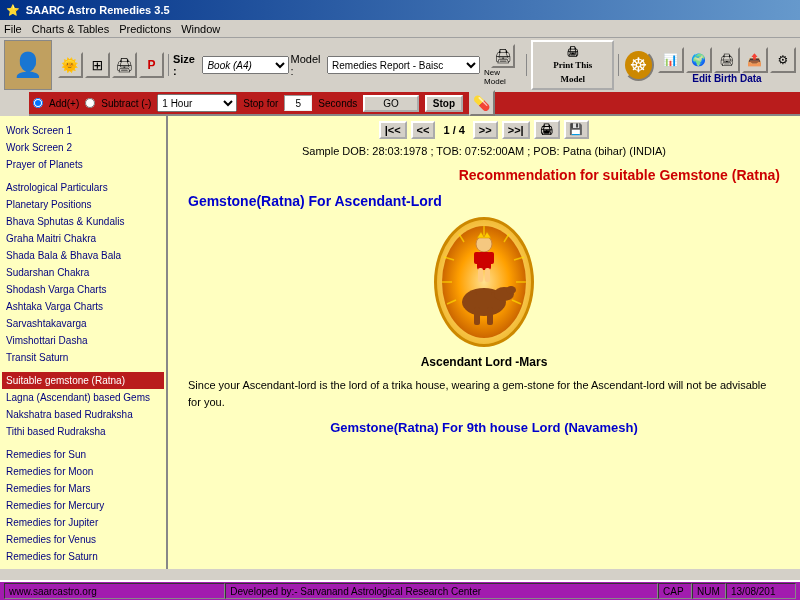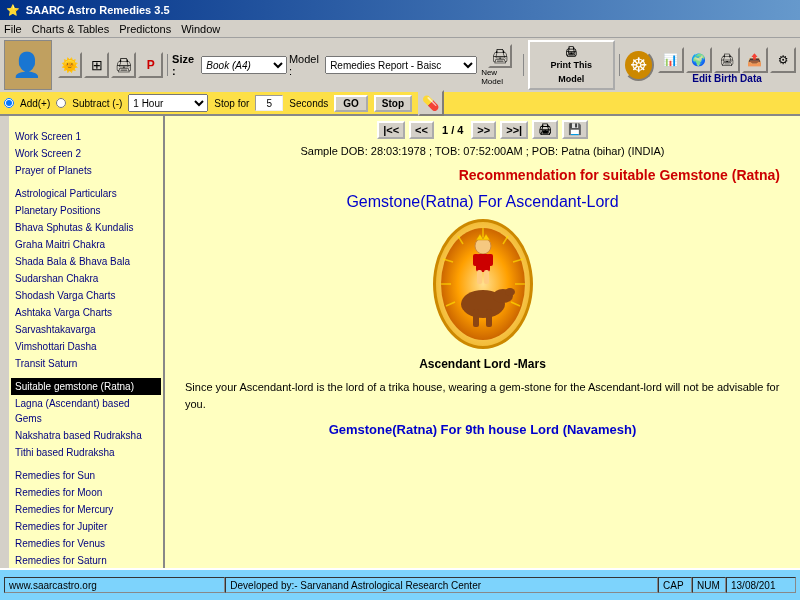--- a/index.html
+++ b/index.html
@@ -27,74 +27,74 @@
       font-size: 11px;
       height: 18px;
       align-items: center;
       border-bottom: 1px solid #a0a0a0;
     }
     .menu-item { cursor: pointer; }
     .separator { width: 1px; height: 22px; background: #888; margin: 0 2px; }
 
     
     .anim-row {
-      background: #fde047;
+      background: #b91c1c;
       border-bottom: 2px solid #888;
       padding: 2px 4px;
       display: flex;
       align-items: center;
       gap: 6px;
       height: 24px;
+      margin-left: 29px;
     }
     .anim-row label { font-size: 10px; }
     .anim-row input[type=radio] { width: 10px; height: 10px; }
     .anim-row select { font-size: 10px; height: 18px; min-width: 70px; }
     .anim-row input[type=text] { width: 30px; height: 16px; font-size: 10px; text-align: center; border: 1px inset; }
     .go-btn {
       background: #d4d0c8;
       border: 2px outset #fff;
-      padding: 1px 7px;
+      padding: 1px 18px;
       font-size: 10px;
-      font-weight: bold;
+      font-weight: normal;
       cursor: pointer;
     }
     .stop-btn {
       background: #d4d0c8;
       border: 2px outset #fff;
       padding: 1px 6px;
       font-size: 10px;
       font-weight: bold;
       cursor: pointer;
     }
 
     
     .main-layout {
       display: flex;
       height: calc(600px - 20px - 18px - 35px - 30px - 24px - 20px);
     }
 
     
     .sidebar {
-      width: 156px;
+      width: 168px;
       background: #ffffc0;
       border-right: 2px solid #888;
       overflow-y: auto;
-      padding: 12px 2px;
+      padding: 6px 2px;
       flex-shrink: 0;
-      margin-left: 9px;
     }
     .sidebar-item {
       font-size: 10px;
       padding: 1px 4px;
       cursor: pointer;
       color: #000080;
       line-height: 1.5;
     }
     .sidebar-item.active {
-      background: #000000;
+      background: #b91c1c;
       color: white;
     }
     .sidebar-divider { height: 6px; }
 
     
     .content {
       flex: 1;
       background: #ffffc0;
       overflow-y: auto;
       padding: 0;
@@ -134,23 +134,22 @@
     }
     .report-title {
       color: #cc0000;
       font-size: 14px;
       font-weight: bold;
       text-align: right;
       margin-bottom: 10px;
     }
     .section-title {
       color: #0000cc;
-      font-size: 16px;
-      font-weight: normal;
-      text-align: center;
+      font-size: 14px;
+      font-weight: bold;
       margin-bottom: 8px;
     }
     .image-container {
       text-align: center;
       margin: 8px 0;
     }
     .deity-image {
       width: 100px;
       height: 130px;
       border: 3px solid #cc8800;
@@ -179,23 +178,23 @@
     .section2-title {
       color: #0000cc;
       font-size: 13px;
       font-weight: bold;
       text-align: center;
       margin-top: 10px;
     }
 
     
     .status-bar {
-      background: #7dd3fc;
+      background: #a21caf;
       border-top: 2px solid #fff;
-      height: 32px;
+      height: 20px;
       display: flex;
       align-items: center;
       font-size: 10px;
       padding: 0 4px;
       position: fixed;
       bottom: 0;
       width: 800px;
     }
     .status-item {
       border: 1px inset #888;
@@ -289,21 +288,21 @@
 
   <div style="display:flex;flex-direction:column;align-items:center;margin-left:2px;">
     <div class="icon-btn" style="width:24px;height:24px;">🖨</div>
     <span style="font-size:8px;">New Model</span>
   </div>
 
   <div class="separator"></div>
 
   <button class="printer-btn-large">
     <span>🖨</span><br>
-    <span style="font-size:9px;">Print This
+    <span style="font-size:9px;font-family:Liberation Serif, serif;">Print This
 Model</span>
   </button>
 
   <div class="separator"></div>
 
   <div class="icon-btn" style="width:32px;height:32px;font-size:20px;border-radius:50%;background:#cc8800;color:white;">☸</div>
 
   <div style="flex:1;"></div>
 
   <div style="display:flex;flex-direction:column;align-items:center;">
@@ -353,20 +352,21 @@
     <div class="sidebar-item">Vimshottari Dasha</div>
     <div class="sidebar-item">Transit Saturn</div>
     <div class="sidebar-divider"></div>
     <div class="sidebar-item active">Suitable gemstone (Ratna)</div>
     <div class="sidebar-item">Lagna (Ascendant) based Gems</div>
     <div class="sidebar-item">Nakshatra based Rudraksha</div>
     <div class="sidebar-item">Tithi based Rudraksha</div>
     <div class="sidebar-divider"></div>
     <div class="sidebar-item">Remedies for Sun</div>
     <div class="sidebar-item">Remedies for Moon</div>
+    <div class="sidebar-item">Remedies for Mars</div>
     <div class="sidebar-item">Remedies for Mercury</div>
     <div class="sidebar-item">Remedies for Jupiter</div>
     <div class="sidebar-item">Remedies for Venus</div>
     <div class="sidebar-item">Remedies for Saturn</div>
     <div class="sidebar-item">Remedies for Rahu</div>
 
   </div>
 
   <div class="content">
 

